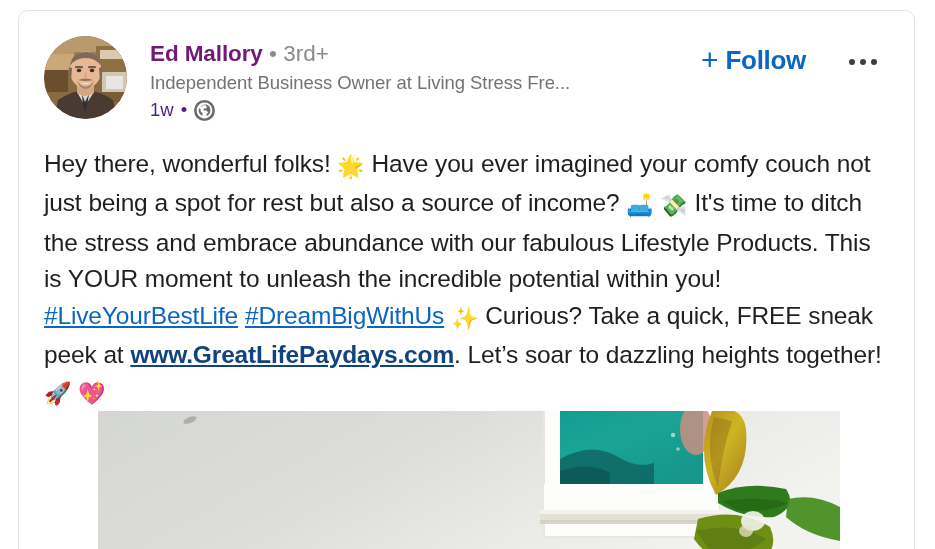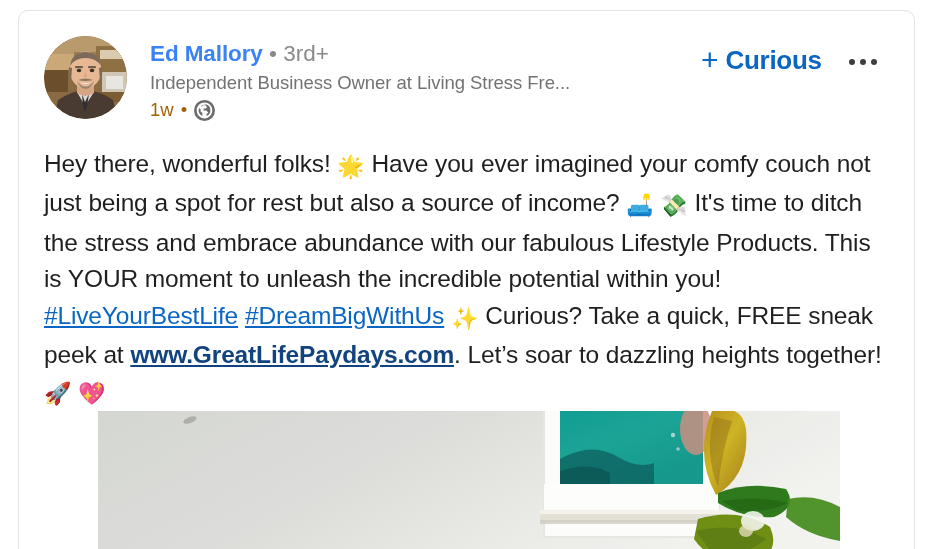--- a/index.html
+++ b/index.html
@@ -62,42 +62,42 @@
   }
 
   .author-line {
     font-size: 22.5px;
     line-height: 29px;
     white-space: nowrap;
     color: #404040;
   }
   .author-name {
     font-weight: bold;
-    color: #3b82f6;
+    color: #701a75;
     letter-spacing: -0.1px;
   }
   .author-degree {
     color: #8a8a8a;
     font-weight: normal;
   }
 
   .author-headline {
     margin-top: 2px;
     font-size: 18.5px;
     line-height: 26px;
     color: #737373;
     white-space: nowrap;
     letter-spacing: -0.05px;
   }
 
   .meta-line {
     margin-top: 1px;
     font-size: 18.5px;
     line-height: 26px;
-    color: #a16207;
+    color: #4c1d95;
     display: flex;
     align-items: center;
     gap: 7px;
   }
   .globe-icon { display: inline-flex; }
 
   .follow-button {
     position: absolute;
     left: 676px;
     top: 30px;
@@ -255,21 +255,21 @@
             <svg width="21" height="21" viewBox="0 0 21 21" aria-hidden="true">
               <circle cx="10.5" cy="10.5" r="10.5" fill="#6b6b6b"></circle>
               <path d="M10.5 2.6 C6.2 2.6 2.7 6.1 2.7 10.5 C2.7 14.9 6.2 18.4 10.5 18.4 C14.8 18.4 18.3 14.9 18.3 10.5 C18.3 6.1 14.8 2.6 10.5 2.6 Z M4.6 10.5 C4.6 9.6 4.8 8.7 5.2 8 L6.6 9.3 L6.6 11.4 L8.4 13 L8.4 15.9 C6.2 15.2 4.6 13 4.6 10.5 Z M12.6 15.9 L12.6 14 L14.3 12.4 L12.3 10.6 L9.6 10.6 L9.6 8.6 L11.9 8.6 L13.1 7.2 L11.6 5.2 L9.2 5.2 L8 6.6 L6.9 6.6 C8 5.4 9.6 4.6 11.3 4.6 C14.6 4.6 16.4 7.2 16.4 10.5 C16.4 13.2 14.8 15.3 12.6 15.9 Z" fill="#ffffff"></path>
             </svg>
           </span>
         </div>
       </div>
 
       <button class="follow-button">
         <span class="follow-plus">+</span>
-        <span class="follow-label">Curious</span>
+        <span class="follow-label">Follow</span>
       </button>
 
       <div class="overflow-menu">
         <span></span>
         <span></span>
         <span></span>
       </div>
     </div>
 
     <div class="post-body" id="post-body"><span>Hey there, wonderful folks! </span><span class="emo">🌟</span><span> Have you ever imagined your comfy couch not just being a spot for rest but also a source of income? </span><span class="emo">🛋️</span><span> </span><span class="emo">💸</span><span> It's time to ditch the stress and embrace abundance with our fabulous Lifestyle Products. This is YOUR moment to unleash the incredible potential within you! </span><a class="hashtag" href="#">#LiveYourBestLife</a><span> </span><a class="hashtag" href="#">#DreamBigWithUs</a><span> </span><span class="emo">✨</span><span> Curious? Take a quick, FREE sneak peek at </span><a class="post-link" href="#">www.GreatLifePaydays.com</a><span>. Let’s soar to dazzling heights together! </span><span class="emo">🚀</span><span> </span><span class="emo">💖</span></div>

